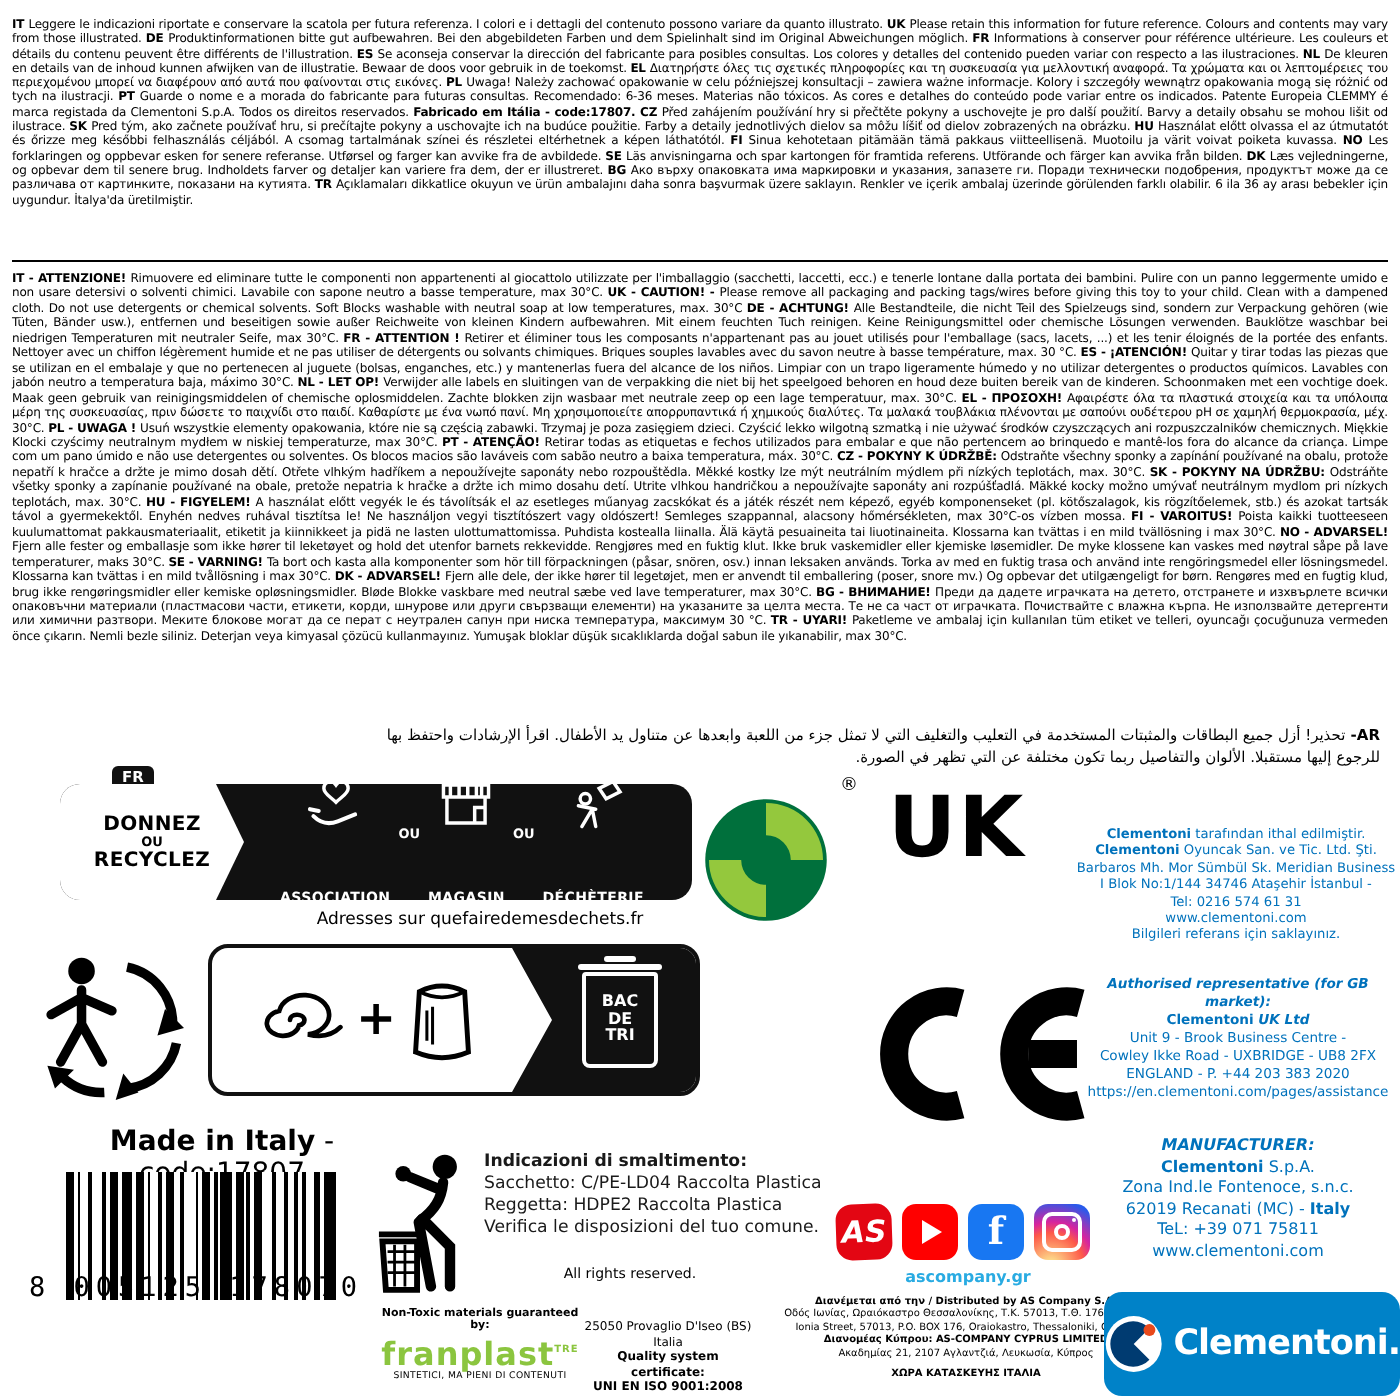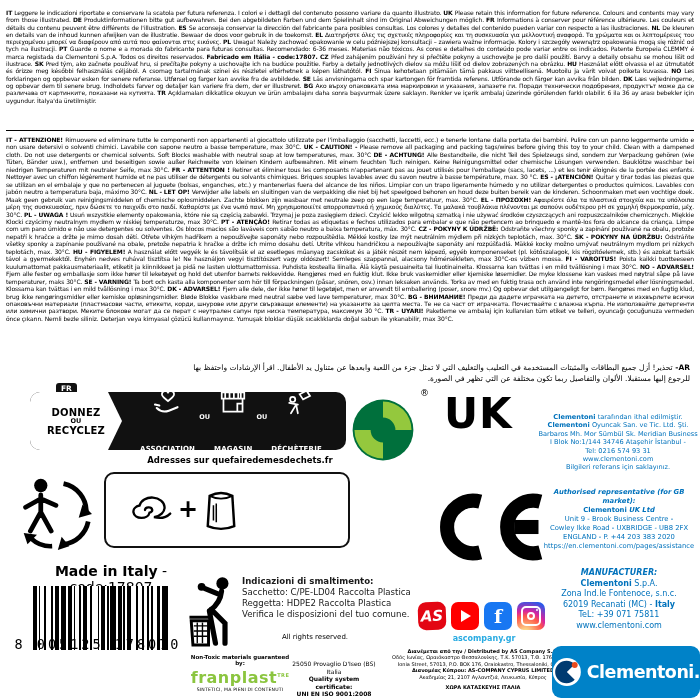--- a/index.html
+++ b/index.html
@@ -22,21 +22,21 @@
           font-weight:bold;padding:1px 5px 0;border-radius:3px 3px 0 0;}
   #fr-badge1 .arrow{background:#fff;width:92px;display:flex;flex-direction:column;justify-content:center;
           align-items:center;border-radius:10px 0 0 10px;
           clip-path:polygon(0 0,78px 0,92px 50%,78px 100%,0 100%);}
   .arrow .l1{font-size:10px;font-weight:800;letter-spacing:0.2px;}
   .arrow .lou{font-size:6.5px;font-weight:bold;line-height:7px;}
   #fr-badge1 .opts{flex:1;display:flex;align-items:center;justify-content:center;gap:4px;color:#fff;padding-right:6px;}
   .opt{display:flex;flex-direction:column;align-items:center;gap:28px;}
   .opt .lbl{font-size:7px;font-weight:bold;letter-spacing:0.2px;margin-top:2px;}
   .ousep{font-size:6.5px;font-weight:bold;color:#fff;margin-top:-8px;}
-  #fr-address{left:132px;top:455px;width:216px;text-align:center;font-size:8.5px;font-weight:bold;}
+  #fr-address{left:132px;top:455px;width:216px;text-align:center;font-size:8.5px;font-weight:normal;}
   
   #green-dot{left:352px;top:399px;}
   #gd-reg{left:420px;top:388px;font-size:9px;}
   #ukca{left:444px;top:396px;font-size:42px;font-weight:800;line-height:35px;letter-spacing:1px;}
   #ce-mark{left:424px;top:488px;}
   
   #fr-badge2{left:104px;top:472px;width:242px;height:72px;background:#fff;border:2.5px solid #111;
              border-radius:10px;display:flex;align-items:center;overflow:hidden;}
   #fr-badge2 .white-part{display:flex;align-items:center;gap:6px;padding-left:12px;flex:1;}
   #fr-badge2 .plus{font-size:24px;font-weight:800;margin-top:-2px;}
@@ -173,28 +173,35 @@
     <svg width="54" height="42" viewBox="0 0 60 46">
       <path d="M30 23 a4 3 0 1 1 5 3 a9 7 0 1 1 -11 -8 a14 11 0 1 1 16 13 c8 2 14 0 18 -4" fill="none" stroke="#000" stroke-width="2.6" stroke-linecap="round"></path>
     </svg>
     <span class="plus">+</span>
     <svg width="34" height="44" viewBox="0 0 36 46">
       <path d="M6 8 q12 -6 24 0 l2 32 q-14 6 -28 0 Z" fill="none" stroke="#000" stroke-width="2.6"></path>
       <path d="M6 8 q12 6 24 0" fill="none" stroke="#000" stroke-width="2"></path>
       <path d="M10 18 v16 M13 16 v20" stroke="#000" stroke-width="1.6"></path>
     </svg>
   </div>
+  <div class="black-arrow">
+    <div class="bin">
+      <span class="bl">BAC</span>
+      <span class="bl">DE</span>
+      <span class="bl">TRI</span>
+    </div>
+  </div>
 </div>
 
 <div class="abs addr" id="addr-tr">
     <div><span class="s-b">Clementoni</span><span class="s-n"> tarafından ithal edilmiştir.</span></div>
     <div><span class="s-b">Clementoni</span><span class="s-n"> Oyuncak San. ve Tic. Ltd. Şti.</span></div>
     <div><span class="s-n">Barbaros Mh. Mor Sümbül Sk. Meridian Business</span></div>
     <div><span class="s-n">I Blok No:1/144 34746 Ataşehir İstanbul -</span></div>
-    <div><span class="s-n">Tel: 0216 574 93 31</span></div>
+    <div><span class="s-n">Tel: 0216 574 61 31</span></div>
     <div><span class="s-n">www.clementoni.com</span></div>
     <div><span class="s-n">Bilgileri referans için saklayınız.</span></div>
   </div>
 <div class="abs addr" id="addr-gb">
     <div><span class="s-i">Authorised representative (for GB market):</span></div>
     <div><span class="s-b">Clementoni </span><span class="s-i">UK Ltd</span></div>
     <div><span class="s-n">Unit 9 - Brook Business Centre -</span></div>
     <div><span class="s-n">Cowley Ikke Road - UXBRIDGE - UB8 2FX</span></div>
     <div><span class="s-n">ENGLAND - P. +44 203 383 2020</span></div>
     <div><span class="s-n">https://en.clementoni.com/pages/assistance</span></div>

